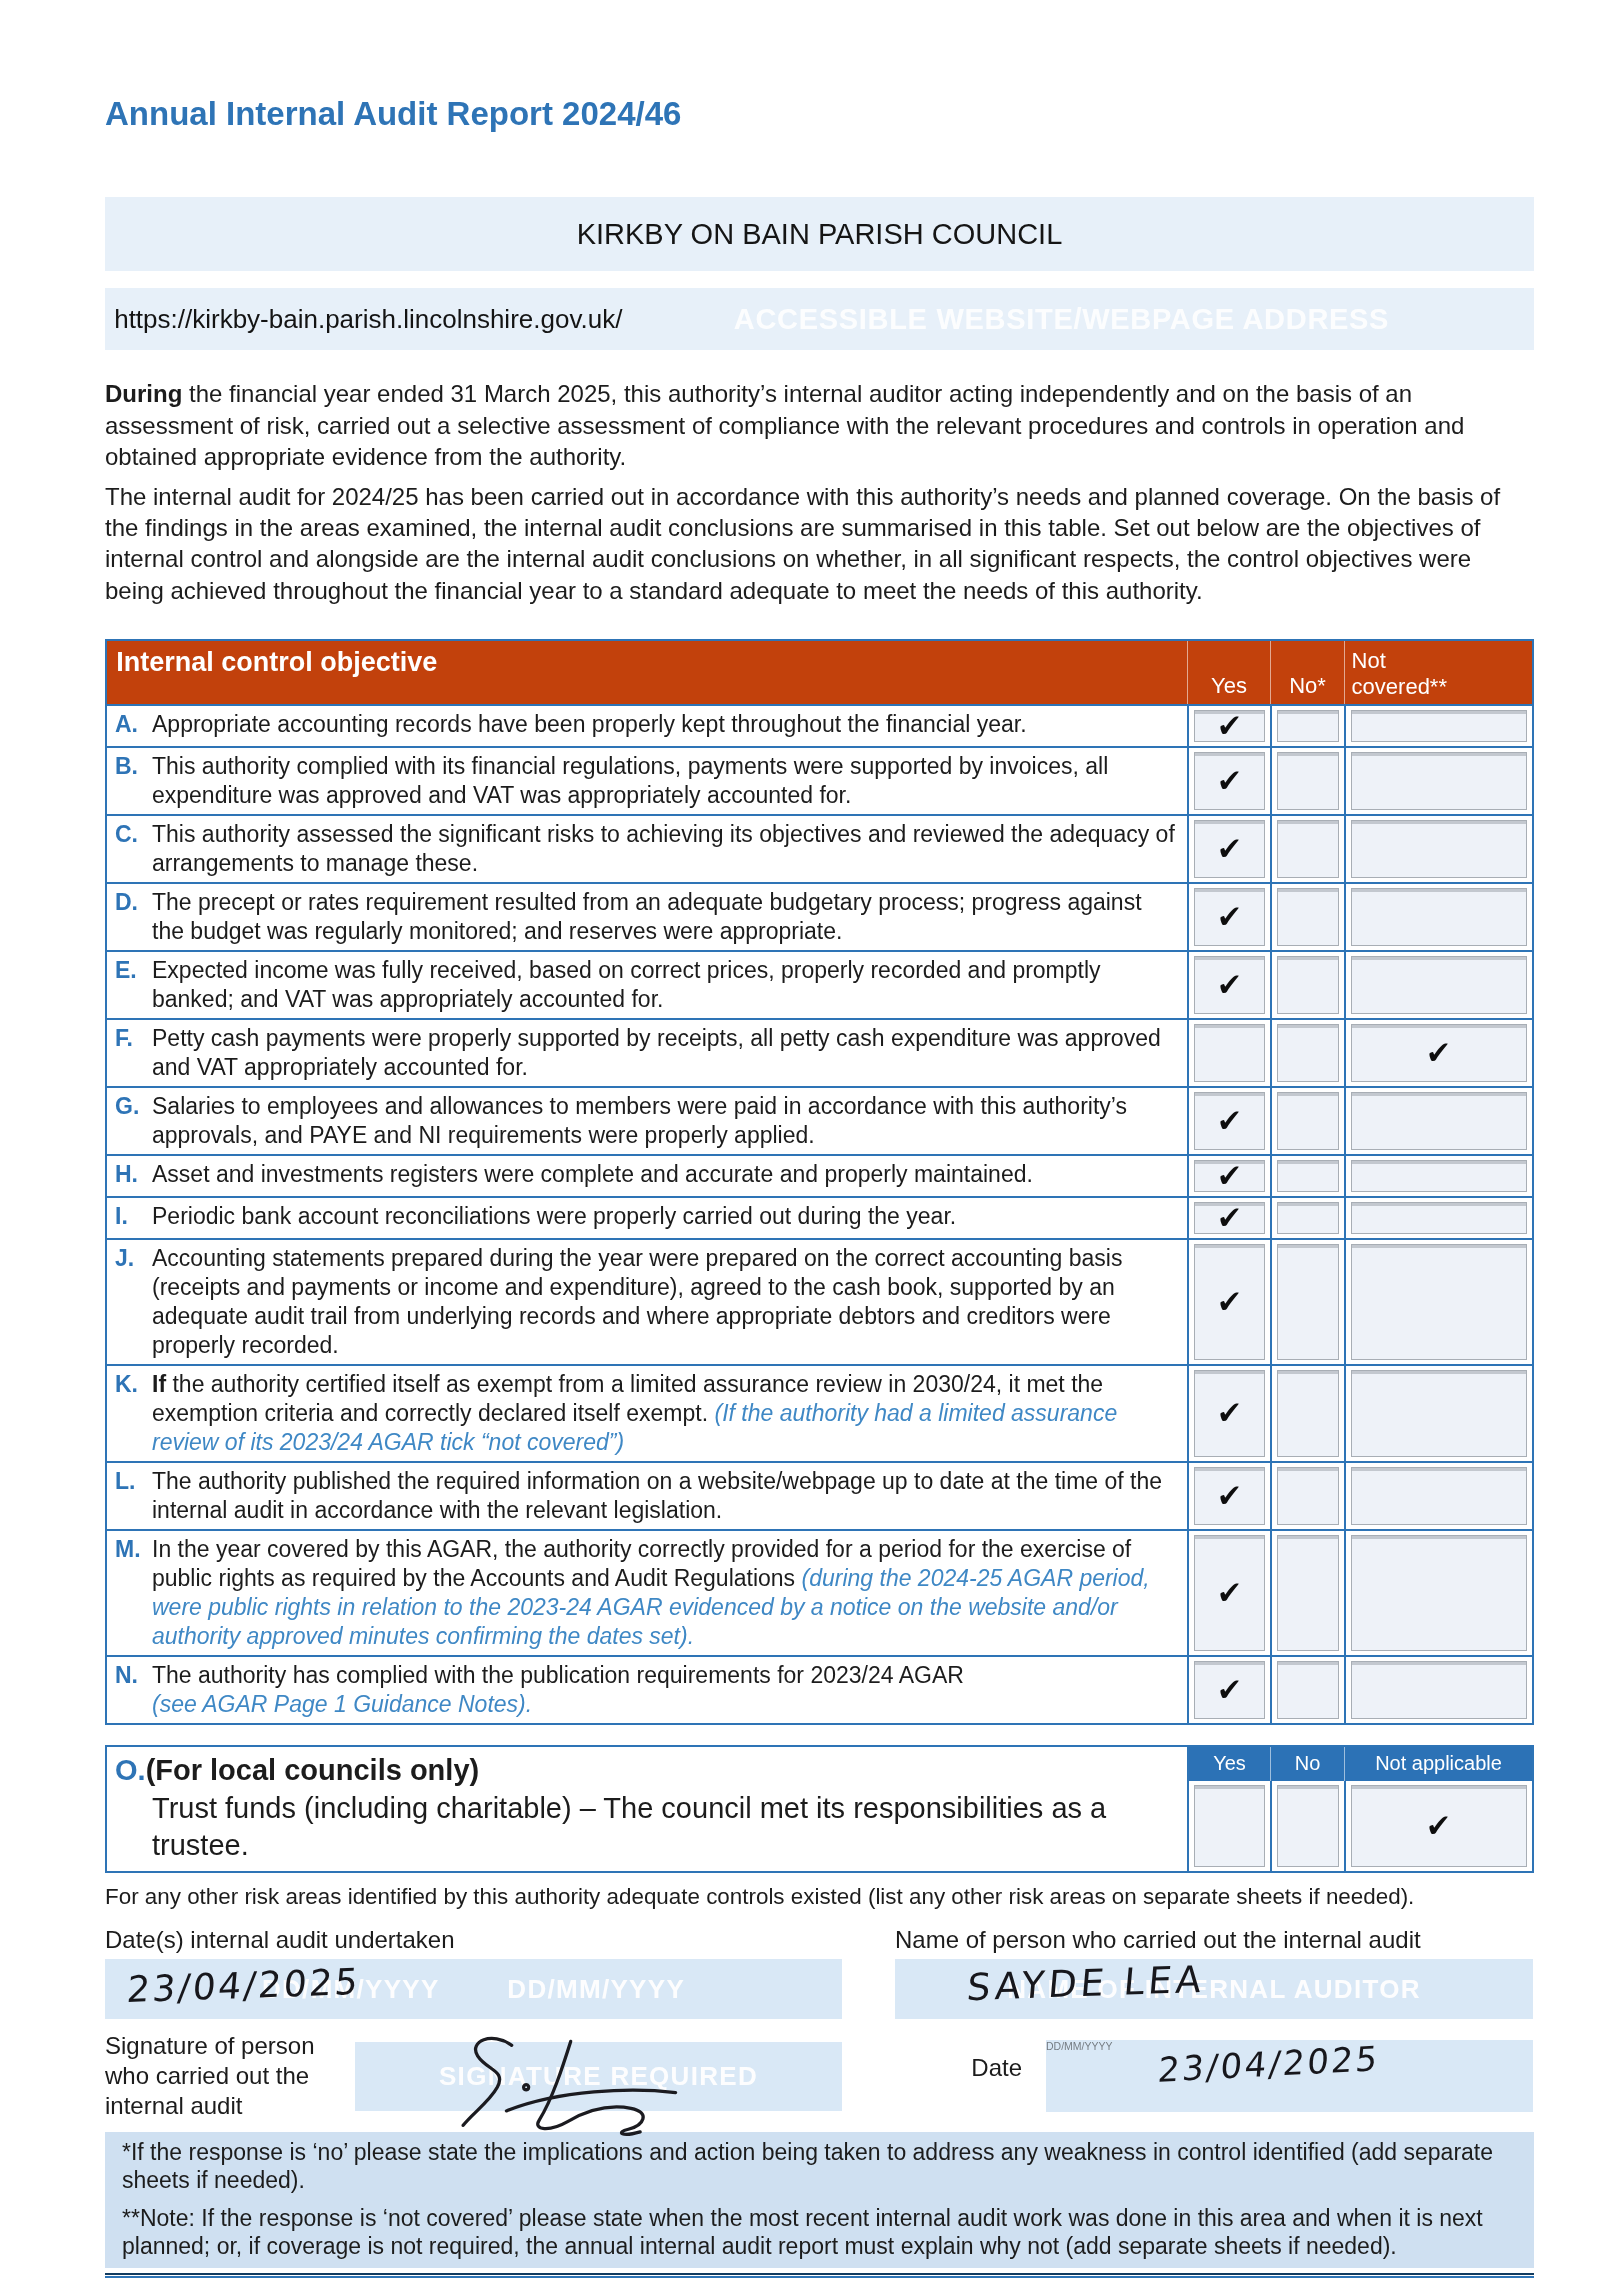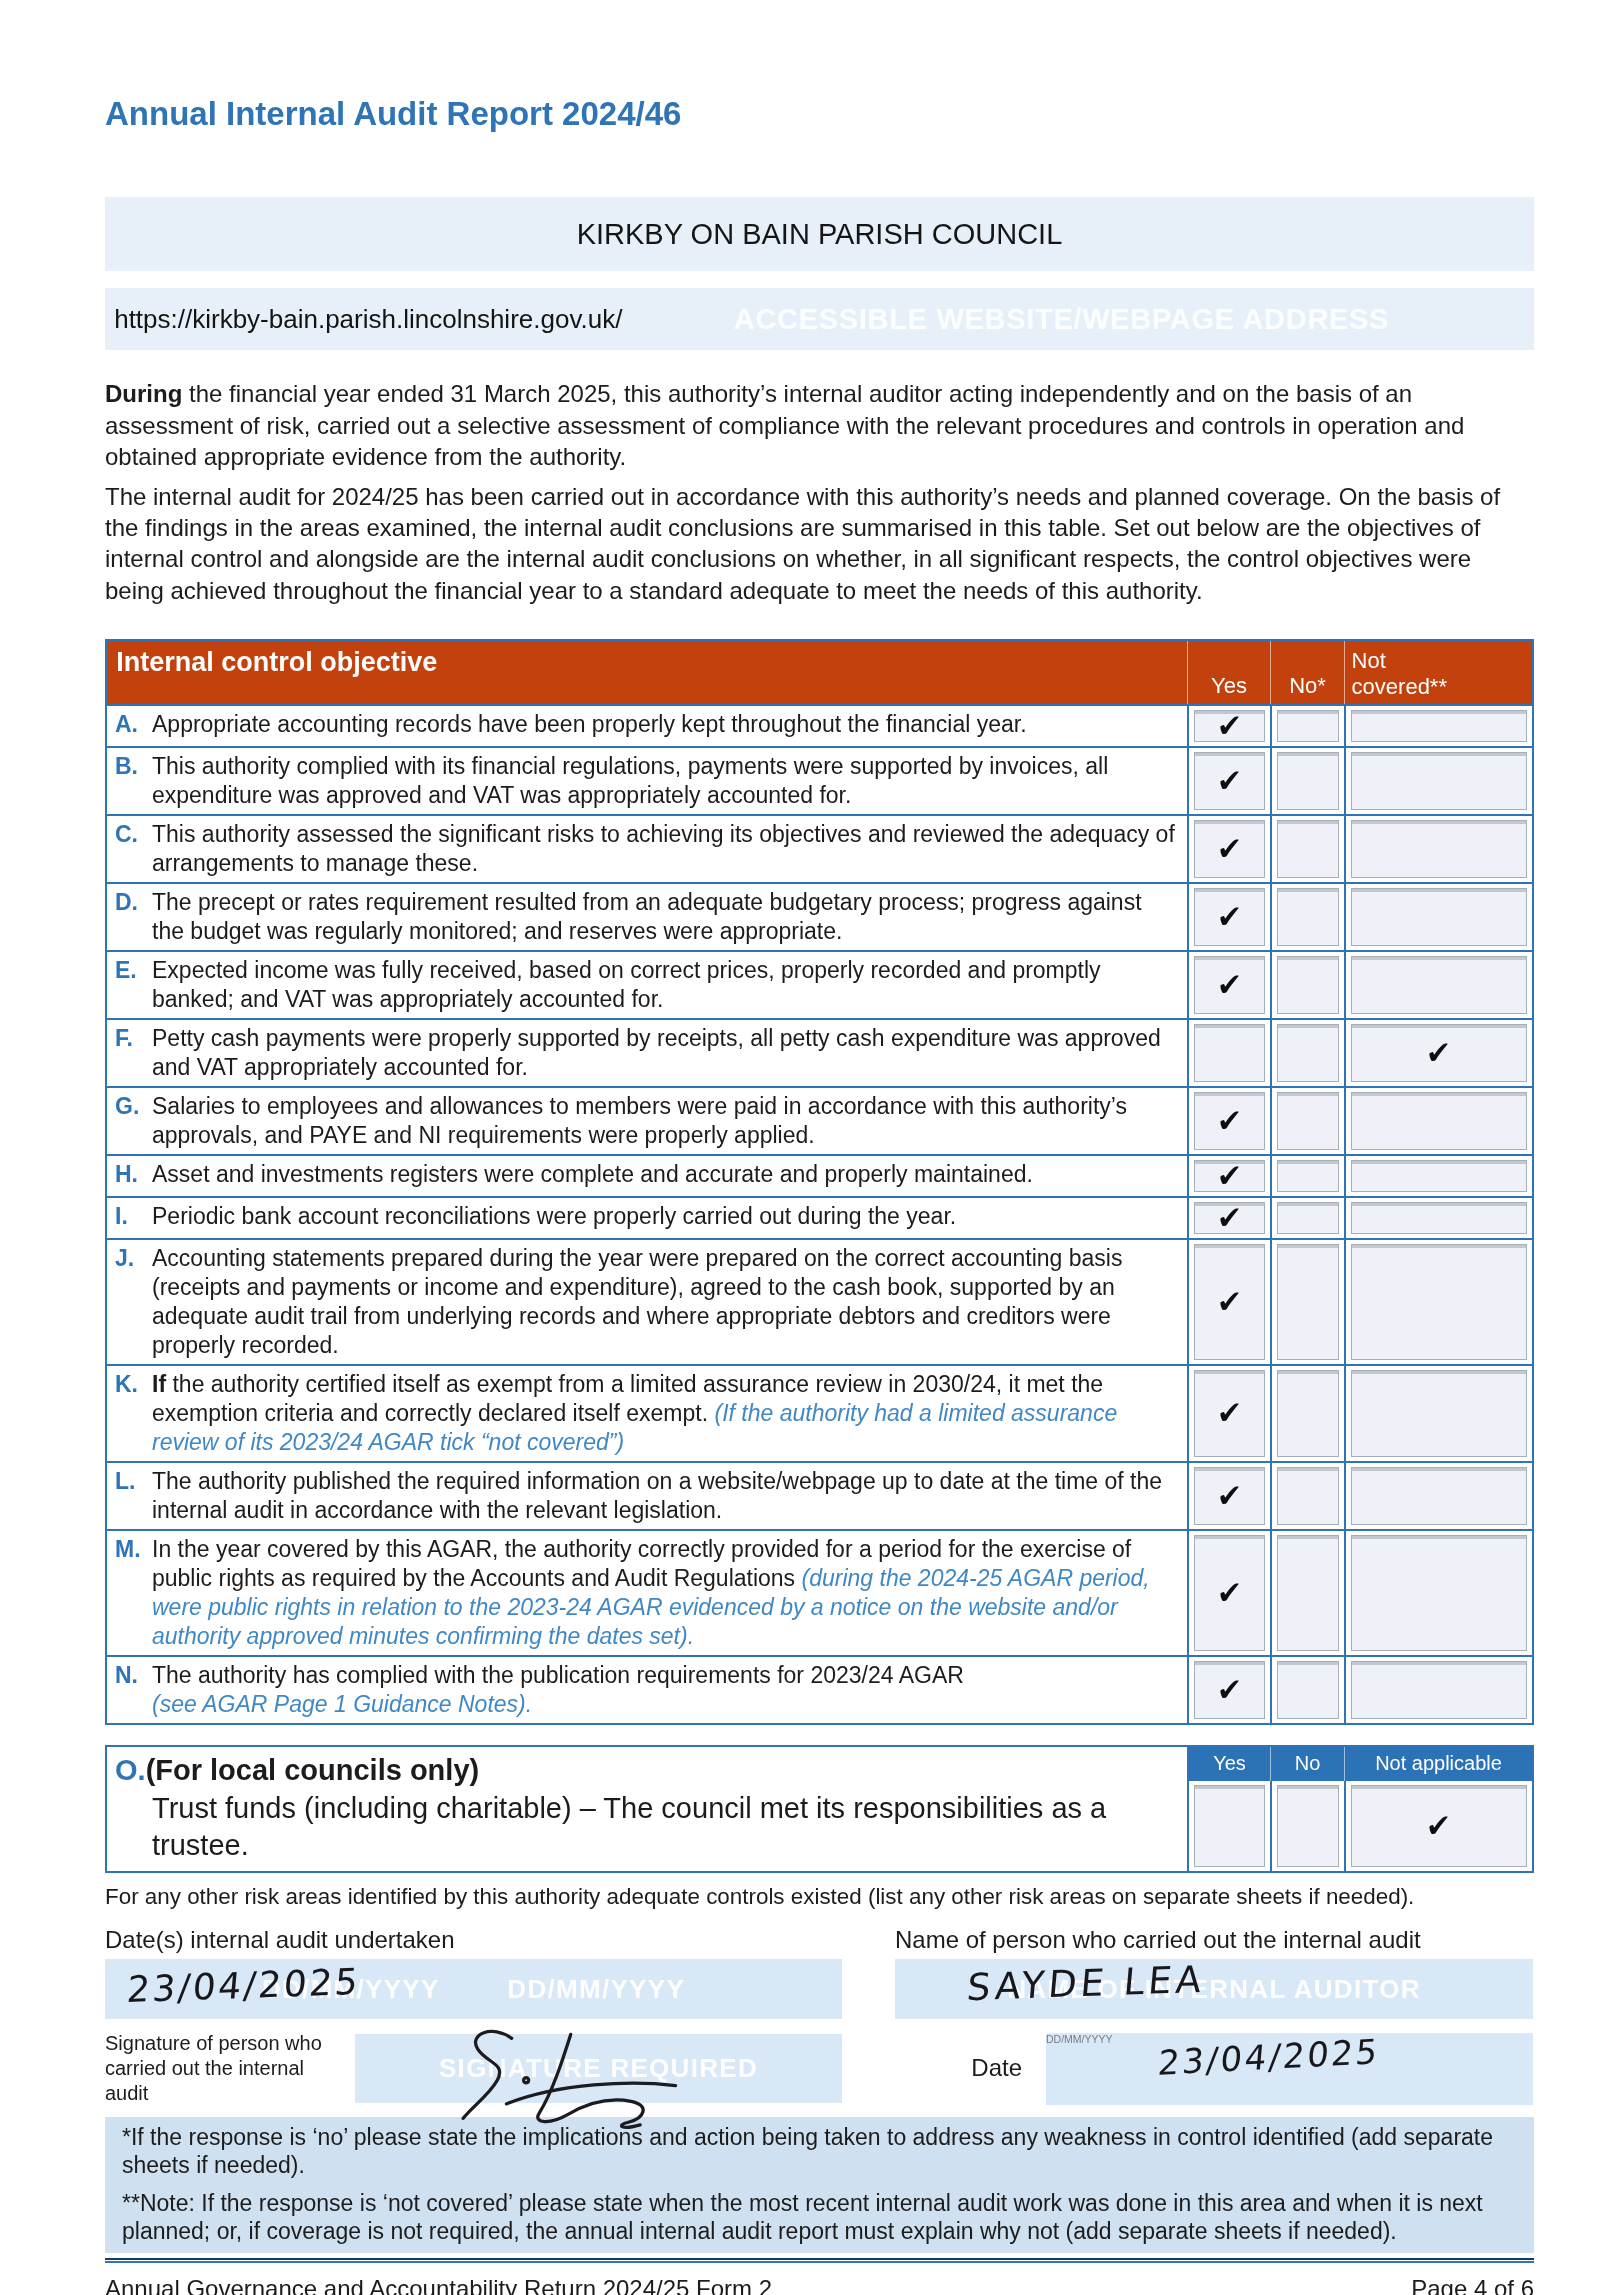--- a/index.html
+++ b/index.html
@@ -71,21 +71,21 @@
   .fbox .wm { position:absolute; inset:0; display:flex; align-items:center; justify-content:center;
               color:#ffffff; font-weight:bold; font-size:26px; letter-spacing:1.3px; white-space:pre; opacity:.95; }
   .hand    { position:absolute; z-index:2; color:#17171c; font-family:"DejaVu Sans", sans-serif;
              letter-spacing:2.6px; transform:rotate(-2deg) skewX(-7deg); }
   .hand.dates { left:22.4px; top:5.3px; font-size:36px; }
   .hand.name  { left:72px; top:2.6px; font-size:37px; letter-spacing:4px; }
   .hand.date2 { left:112px; top:4px; font-size:34px; transform:rotate(-3deg) skewX(-8deg); }
 
   
   .sigrow { margin-top:12px; display:grid; grid-template-columns:250px 487px 204px 487px; align-items:center; }
-  .siglabel { font-size:20px; line-height:1.25; padding-right:5px; }
+  .siglabel { font-size:24px; line-height:1.25; padding-right:5px; }
   .sigbox { height:69px; background:#d9e8f6; position:relative; }
   .sigbox .wm { position:absolute; inset:0; display:flex; align-items:center; justify-content:center;
               color:#ffffff; font-weight:bold; font-size:26px; letter-spacing:1.3px; opacity:.95; }
   .sigbox svg { position:absolute; left:79px; top:-14.5px; z-index:2; overflow:visible; }
   .datelabel { font-size:24px; text-align:right; padding:22.4px 24px 0 0; align-self:start; }
   .datebox { height:72px; background:#d9e8f6; position:relative; align-self:center; }
   .datebox .wm { opacity:.55; }
 
   
   .footnote { margin-top:10.5px; background:#cfe0f1; padding:6.6px 17px 8px; font-size:23px; line-height:1.22; }

